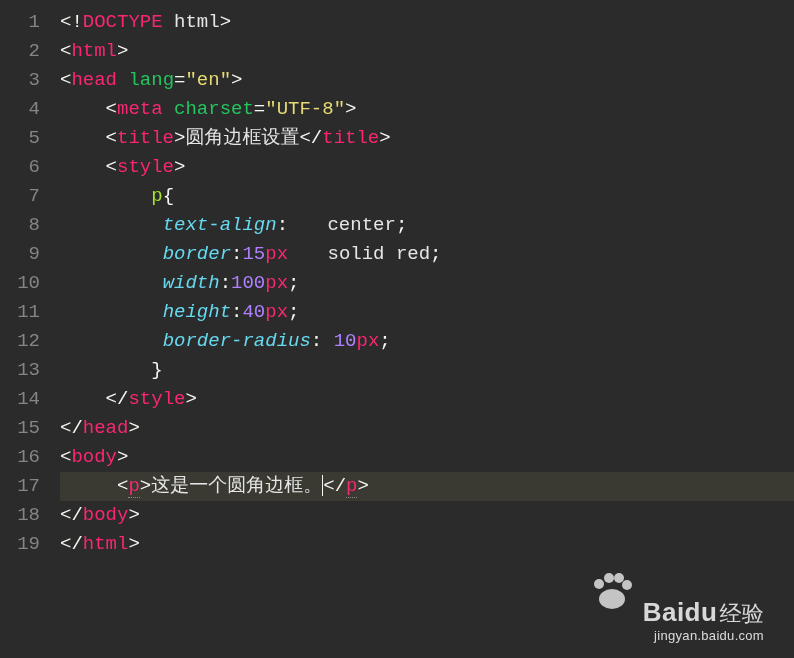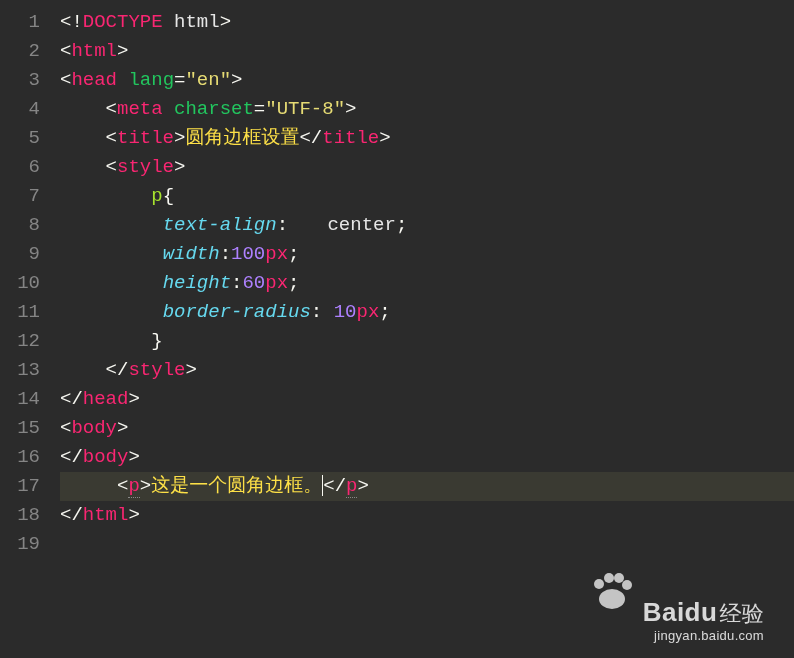--- a/index.html
+++ b/index.html
@@ -44,21 +44,21 @@
     font-size: 19px;
   }
   .line.hl { background: #3a3a32; }
   .p-angle { color: #f8f8f2; }
   .p-doctype { color: #f92672; text-align: right; }
   .p-doctype-name { color: #e6e6e6; }
   .p-tag { color: #f92672; }
   .p-attr { color: #22c55e; }
   .p-eq { color: #f8f8f2; }
   .p-str { color: #e6db74; }
-  .p-text { color: #fde047; }
+  .p-text { color: #e5e5e5; }
   .p-sel { color: #a6e22e; }
   .p-brace { color: #f8f8f2; }
   .p-prop { color: #66d9ef; font-style: italic; }
   .p-punc { color: #f8f8f2; }
   .p-val { color: #e6e6e6; margin-left: 28px; }
   .p-num { color: #ae81ff; }
   .p-unit { color: #f92672; }
   .p-dotted { border-bottom: 1px dotted #888; }
   .cursor {
     display: inline-block;
@@ -123,29 +123,30 @@
   </div>
   <div class="code">
     <div class="line"><span class="p-angle">&lt;!</span><span class="p-doctype">DOCTYPE</span><span class="p-doctype-name"> </span><span class="p-doctype-name">html</span><span class="p-angle">&gt;</span></div>
     <div class="line"><span class="p-angle">&lt;</span><span class="p-tag">html</span><span class="p-angle">&gt;</span></div>
     <div class="line"><span class="p-angle">&lt;</span><span class="p-tag">head</span> <span class="p-attr">lang</span><span class="p-eq">=</span><span class="p-str">"en"</span><span class="p-angle">&gt;</span></div>
     <div class="line">    <span class="p-angle">&lt;</span><span class="p-tag">meta</span> <span class="p-attr">charset</span><span class="p-eq">=</span><span class="p-str">"UTF-8"</span><span class="p-angle">&gt;</span></div>
     <div class="line">    <span class="p-angle">&lt;</span><span class="p-tag">title</span><span class="p-angle">&gt;</span><span class="p-text">圆角边框设置</span><span class="p-angle">&lt;/</span><span class="p-tag">title</span><span class="p-angle">&gt;</span></div>
     <div class="line">    <span class="p-angle">&lt;</span><span class="p-tag">style</span><span class="p-angle">&gt;</span></div>
     <div class="line">        <span class="p-sel">p</span><span class="p-brace">{</span></div>
     <div class="line">         <span class="p-prop">text-align</span><span class="p-punc">: </span><span class="p-val">center</span><span class="p-punc">;</span></div>
+    <div class="line">         <span class="p-prop">border</span><span class="p-punc">:</span><span class="p-num">15</span><span class="p-unit">px</span><span class="p-val"> solid red</span><span class="p-punc">;</span></div>
     <div class="line">         <span class="p-prop">width</span><span class="p-punc">:</span><span class="p-num">100</span><span class="p-unit">px</span><span class="p-punc">;</span></div>
-    <div class="line">         <span class="p-prop">height</span><span class="p-punc">:</span><span class="p-num">60</span><span class="p-unit">px</span><span class="p-punc">;</span></div>
+    <div class="line">         <span class="p-prop">height</span><span class="p-punc">:</span><span class="p-num">40</span><span class="p-unit">px</span><span class="p-punc">;</span></div>
     <div class="line">         <span class="p-prop">border-radius</span><span class="p-punc">: </span><span class="p-num">10</span><span class="p-unit">px</span><span class="p-punc">;</span></div>
     <div class="line">        <span class="p-brace">}</span></div>
     <div class="line">    <span class="p-angle">&lt;/</span><span class="p-tag">style</span><span class="p-angle">&gt;</span></div>
     <div class="line"><span class="p-angle">&lt;/</span><span class="p-tag">head</span><span class="p-angle">&gt;</span></div>
     <div class="line"><span class="p-angle">&lt;</span><span class="p-tag">body</span><span class="p-angle">&gt;</span></div>
+    <div class="line hl">     <span class="p-angle">&lt;</span><span class="p-tag p-dotted">p</span><span class="p-angle">&gt;</span><span class="p-text">这是一个圆角边框。</span><span class="cursor"></span><span class="p-angle">&lt;/</span><span class="p-tag p-dotted">p</span><span class="p-angle">&gt;</span></div>
     <div class="line"><span class="p-angle">&lt;/</span><span class="p-tag">body</span><span class="p-angle">&gt;</span></div>
-    <div class="line hl">     <span class="p-angle">&lt;</span><span class="p-tag p-dotted">p</span><span class="p-angle">&gt;</span><span class="p-text">这是一个圆角边框。</span><span class="cursor"></span><span class="p-angle">&lt;/</span><span class="p-tag p-dotted">p</span><span class="p-angle">&gt;</span></div>
     <div class="line"><span class="p-angle">&lt;/</span><span class="p-tag">html</span><span class="p-angle">&gt;</span></div>
   </div>
 </div>
 
 <div class="paw">
   <svg viewBox="0 0 44 40">
       <g fill="rgba(255,255,255,0.85)">
         <ellipse cx="22" cy="28" rx="13" ry="10"></ellipse>
         <circle cx="9" cy="13" r="5"></circle>
         <circle cx="19" cy="7" r="5"></circle>

